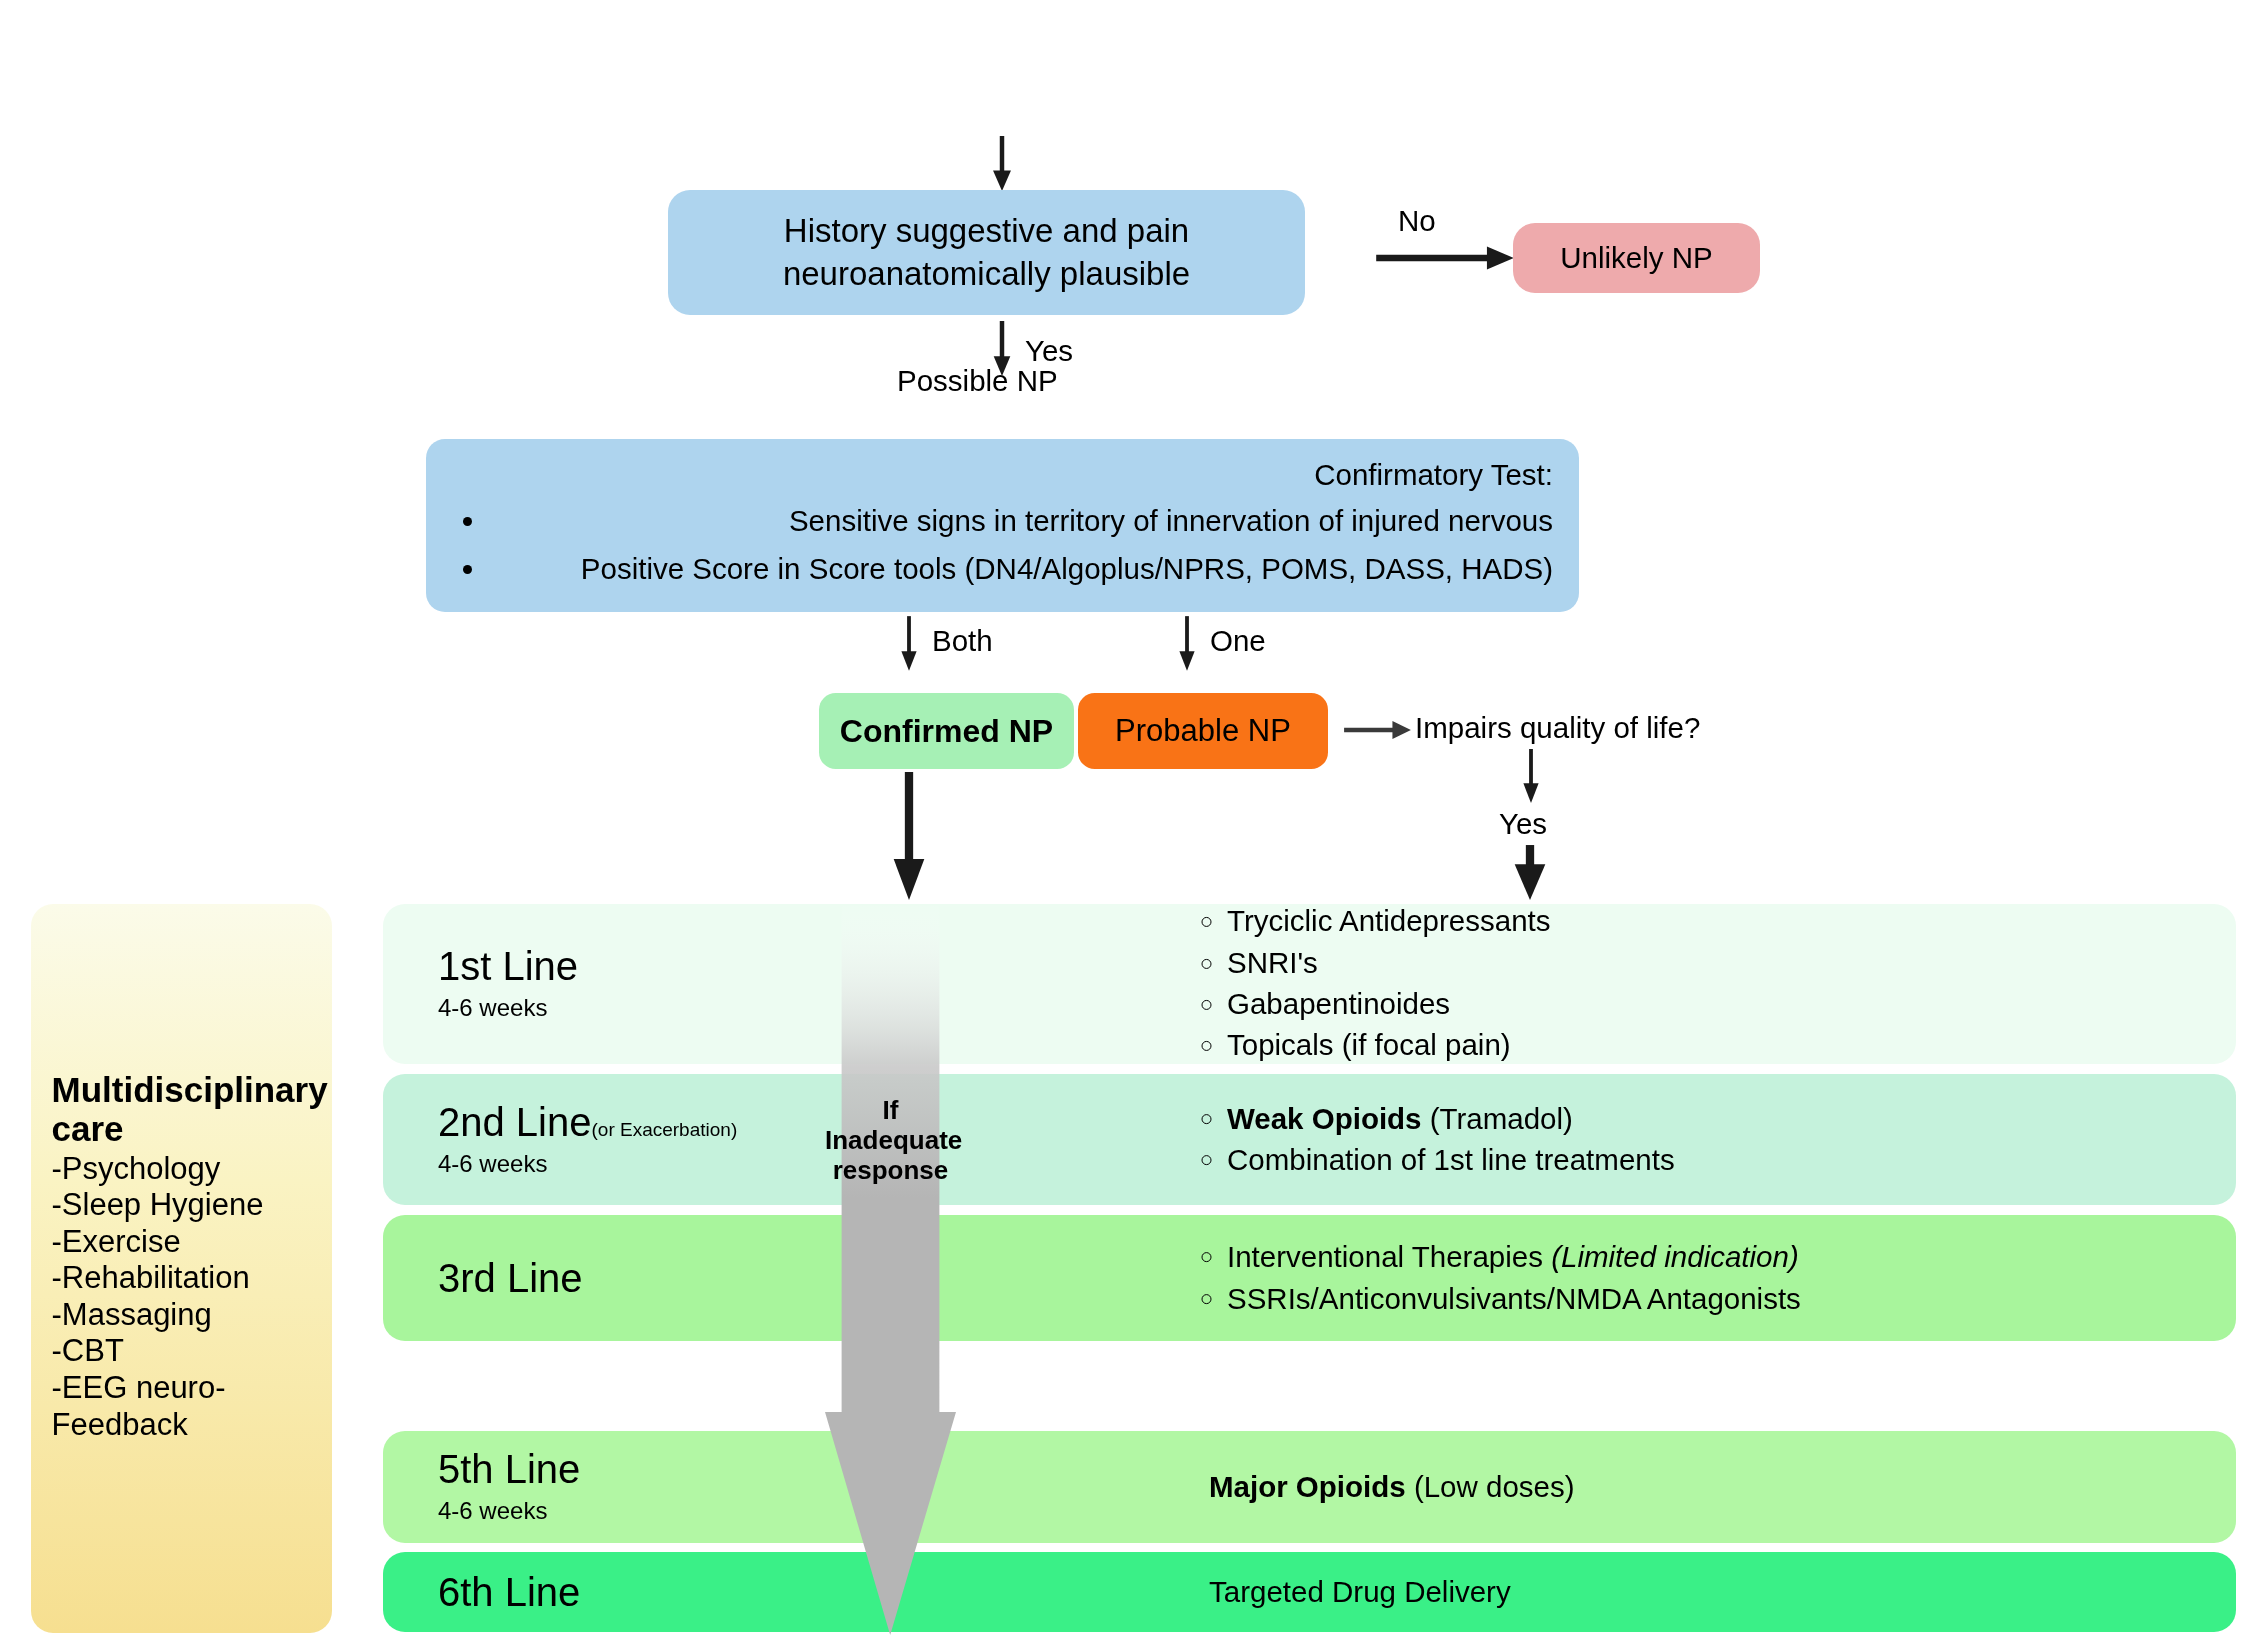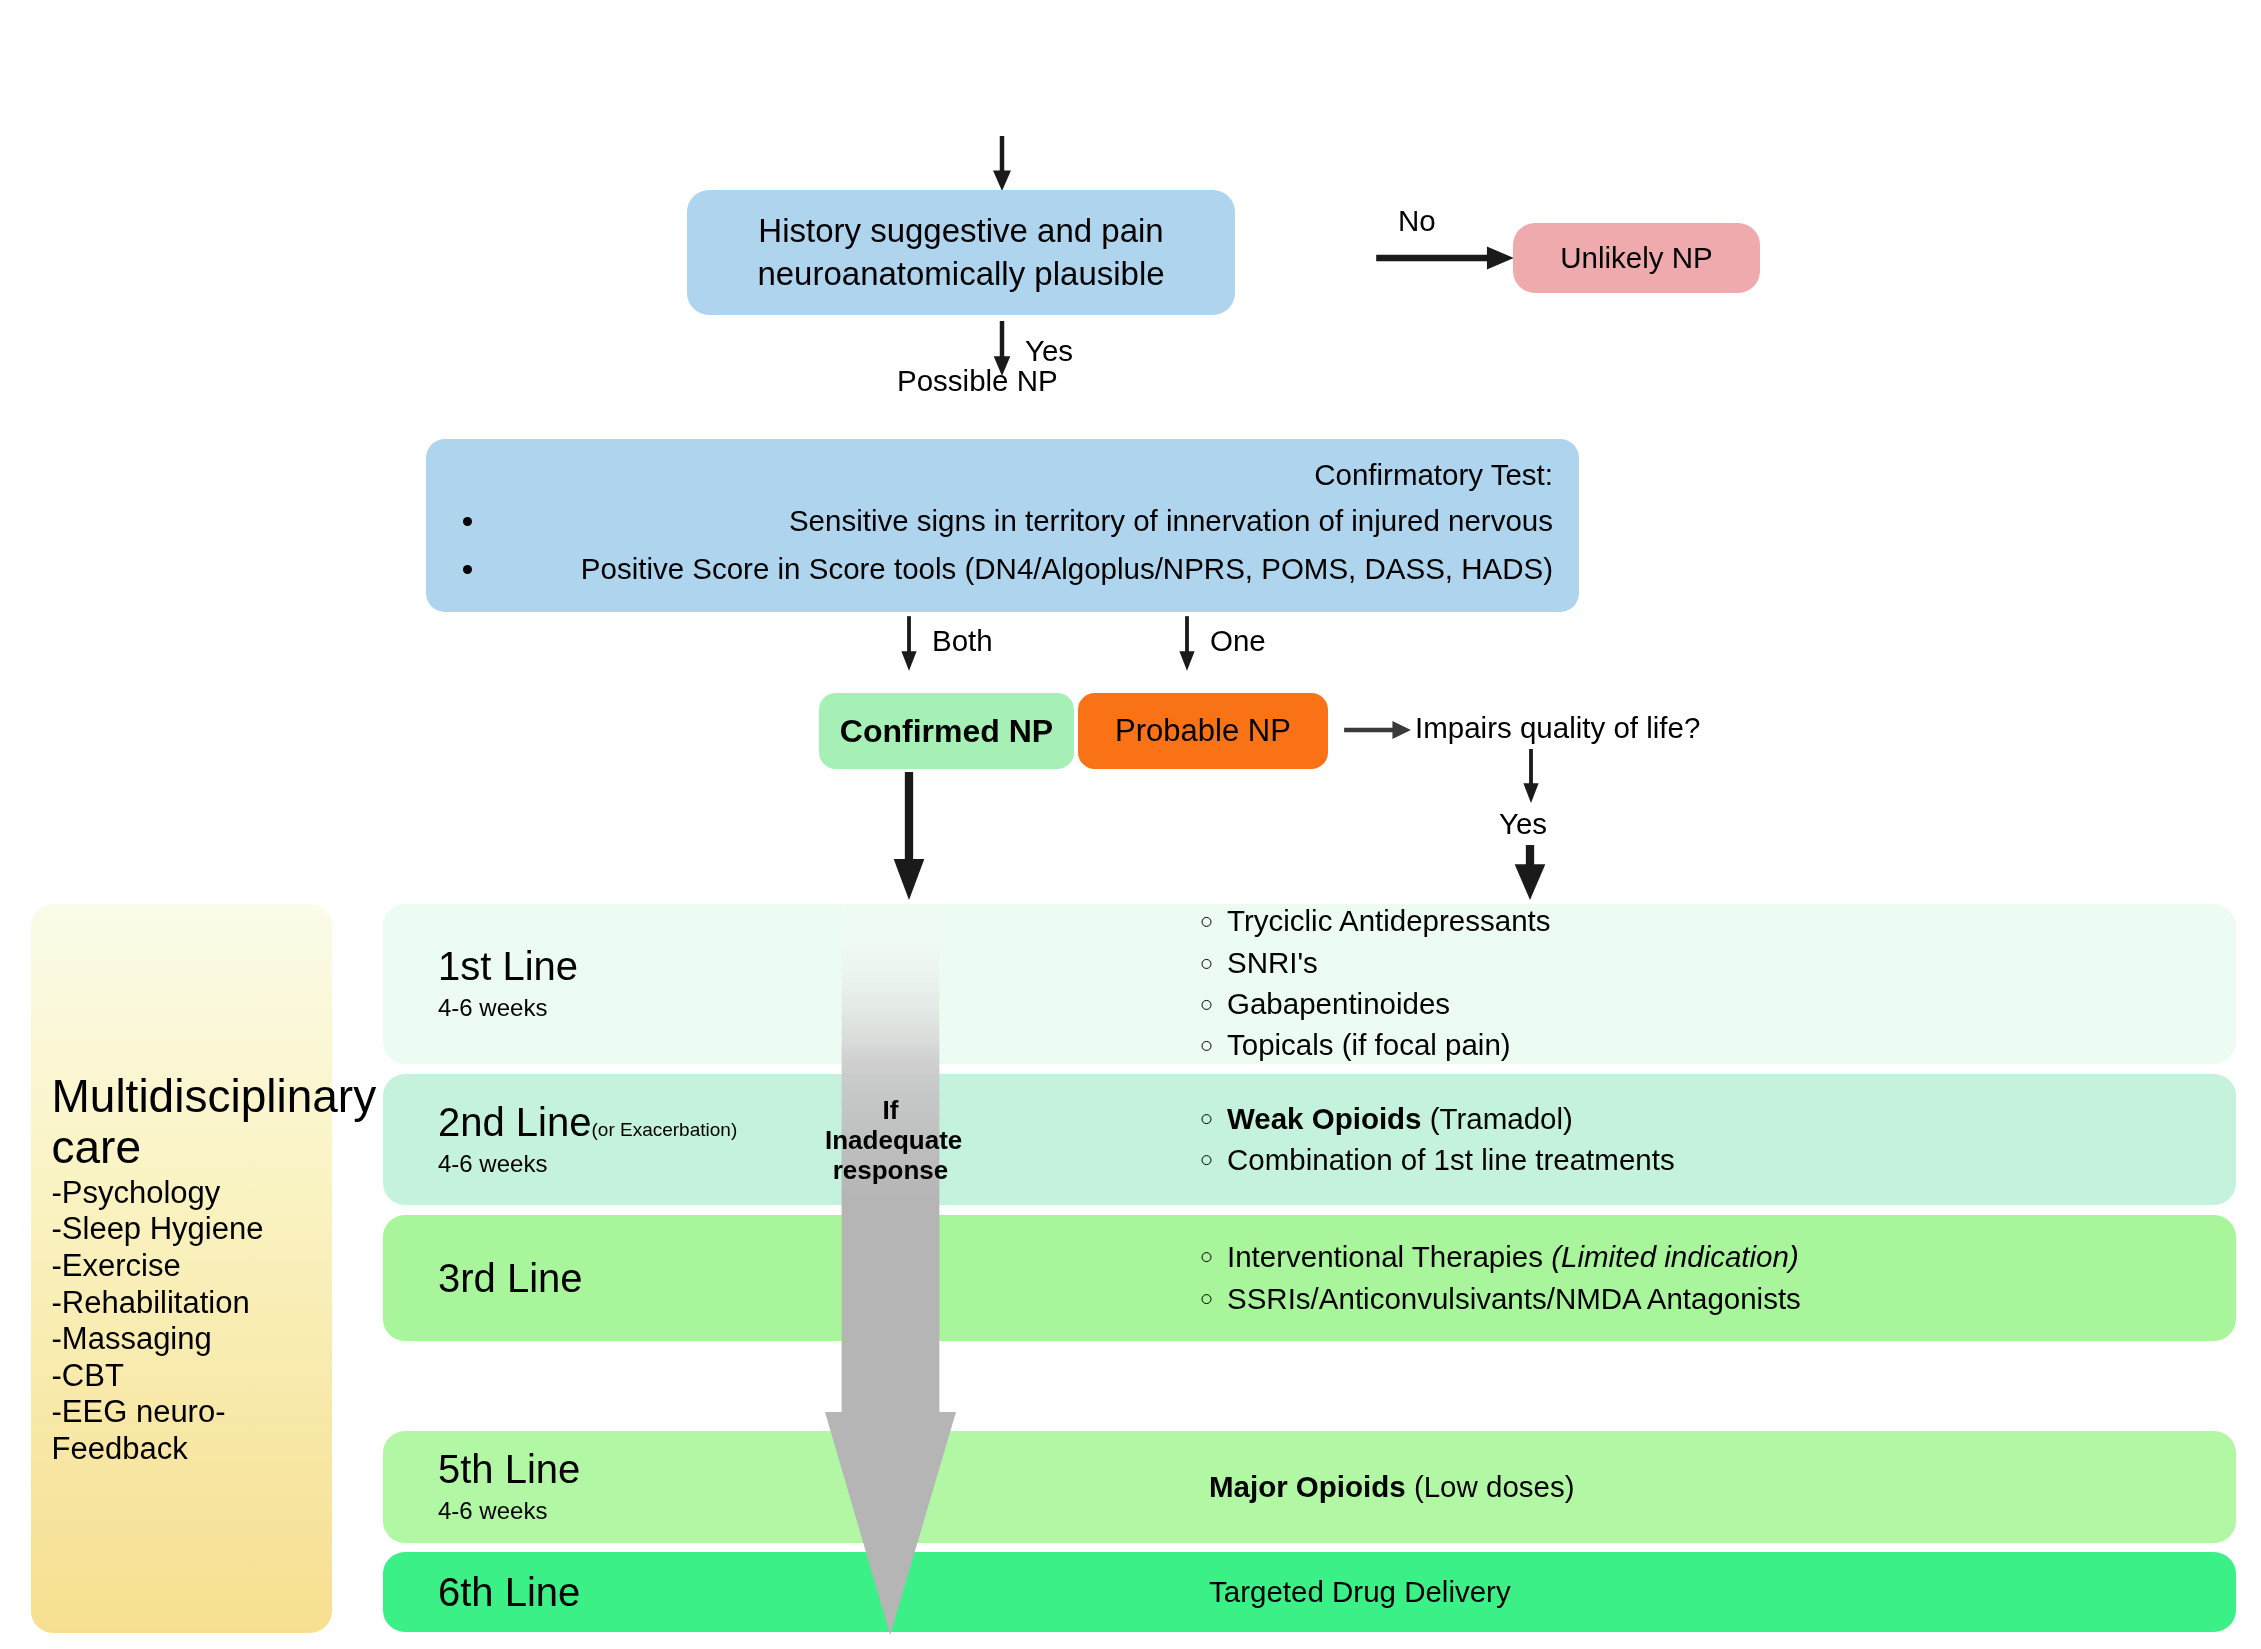--- a/index.html
+++ b/index.html
@@ -33,21 +33,21 @@
   .box-blue   { background: #aed4ee; }
   .box-pink   { background: #eeaaac; }
   .box-green  { background: #a6f0b5; }
   .box-yellow { background: #f97316; }
 
   #box-clinical-history {
     left: 679px; top: 18px; width: 660px; height: 118px;
     font-size: 33px;
   }
   #box-history-suggestive {
-    left: 687px; top: 190px; width: 548px; height: 125px;
+    left: 668px; top: 190px; width: 637px; height: 125px;
     font-size: 33px;
   }
   #box-unlikely-np {
     left: 1513px; top: 223px; width: 247px; height: 70px;
     font-size: 29.5px;
   }
   #box-confirmatory {
     left: 426px; top: 439px; width: 1153px; height: 173px;
     border-radius: 19px;
     display: block;
@@ -152,21 +152,21 @@
   #multi-care {
     position: absolute;
     left: 31px; top: 904px;
     width: 301px; height: 729px;
     border-radius: 22px;
     background: linear-gradient(180deg, #fbfbe9 0%, #faf3c3 38%, #f6df90 100%);
     box-sizing: border-box;
     padding: 167px 0 0 20.5px;
   }
   #multi-care .mc-title {
-    font-size: 46px; font-weight: normal; line-height: 1.1;
+    font-size: 35px; font-weight: bold; line-height: 1.1;
     margin-bottom: 2.6px;
   }
   #multi-care .mc-item {
     font-size: 31px; line-height: 1.18;
   }
 </style>
 </head>
 <body>
 
 <div id="canvas">

